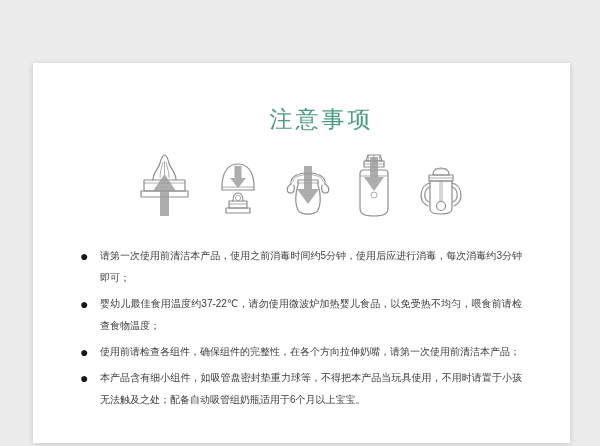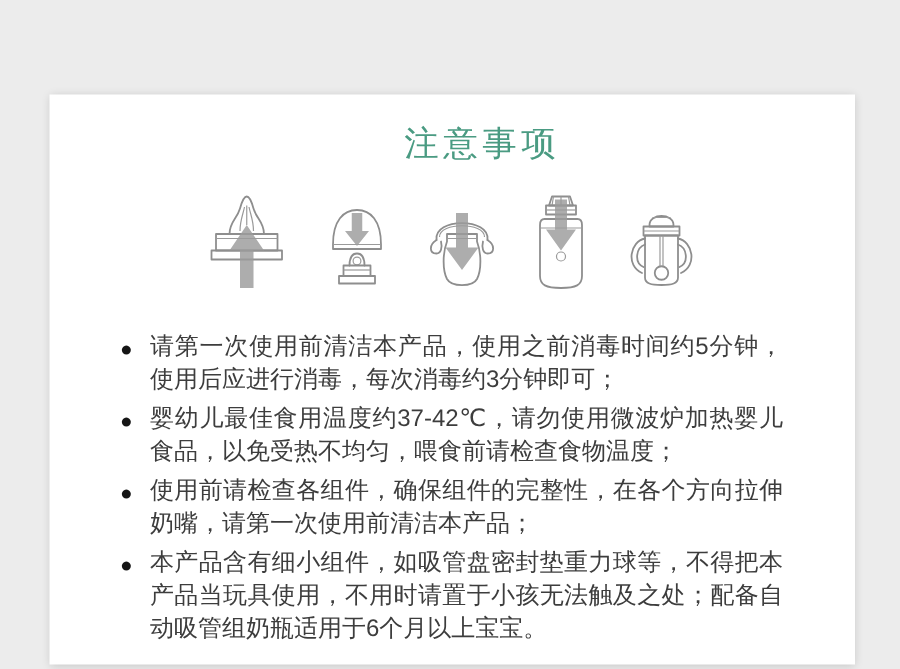--- a/index.html
+++ b/index.html
@@ -18,21 +18,21 @@
     position: absolute;
     left: 33px;
     top: 63px;
     width: 537px;
     height: 380px;
     background: #ffffff;
     box-shadow: 0 1px 6px rgba(0,0,0,0.16);
     box-sizing: border-box;
   }
   .page-title {
-    margin-top: 17px;
+    margin-top: 41px;
     text-align: center;
     font-size: 23px;
     letter-spacing: 3px;
     color: #4a9b82;
     font-weight: 400;
     padding-left: 40px;
   }
   .figures-row {
     margin-top: 13px;
     height: 70px;
@@ -56,21 +56,21 @@
   }
   .note-bullet {
     flex: none;
     width: 20px;
     font-size: 14px;
     line-height: 22px;
     color: #151515;
   }
   .note-text {
     flex: 1;
-    font-size: 16px;
+    font-size: 10px;
     line-height: 22px;
     color: #3d3d3d;
     text-align: justify;
     text-justify: inter-ideograph;
   }
   svg .ln {
     fill: none;
     stroke: #8e8e8e;
     stroke-width: 1.2;
     stroke-linejoin: round;
@@ -163,21 +163,21 @@
 
   <div class="notes">
 
     <div class="note">
       <span class="note-bullet">●</span>
       <span class="note-text">请第一次使用前清洁本产品，使用之前消毒时间约5分钟，使用后应进行消毒，每次消毒约3分钟即可；</span>
     </div>
 
     <div class="note">
       <span class="note-bullet">●</span>
-      <span class="note-text">婴幼儿最佳食用温度约37-42℃，请勿使用微波炉加热婴儿食品，以免受热不均匀，喂食前请检查食物温度；</span>
+      <span class="note-text">婴幼儿最佳食用温度约37-22℃，请勿使用微波炉加热婴儿食品，以免受热不均匀，喂食前请检查食物温度；</span>
     </div>
 
     <div class="note">
       <span class="note-bullet">●</span>
       <span class="note-text">使用前请检查各组件，确保组件的完整性，在各个方向拉伸奶嘴，请第一次使用前清洁本产品；</span>
     </div>
 
     <div class="note">
       <span class="note-bullet">●</span>
       <span class="note-text">本产品含有细小组件，如吸管盘密封垫重力球等，不得把本产品当玩具使用，不用时请置于小孩无法触及之处；配备自动吸管组奶瓶适用于6个月以上宝宝。</span>

